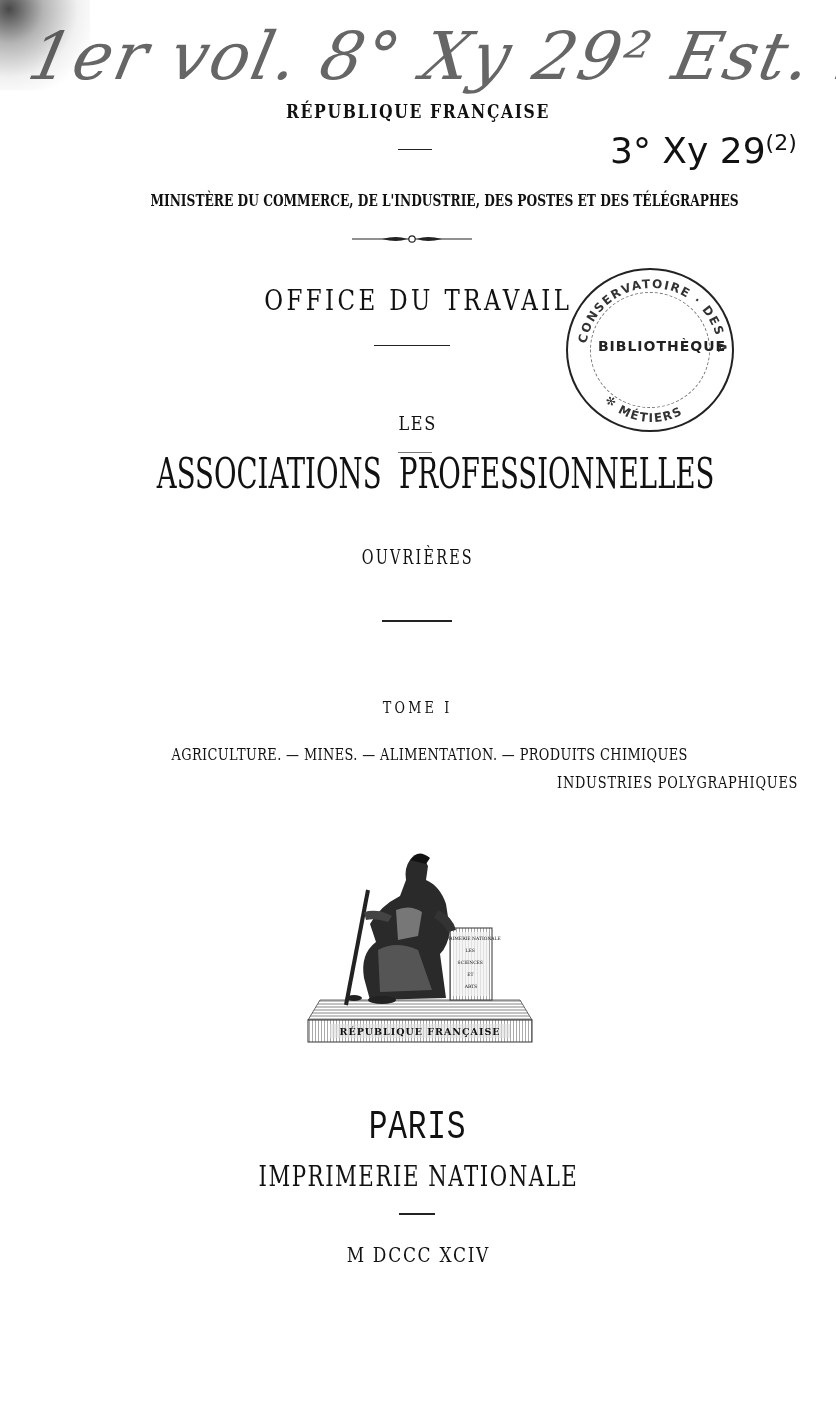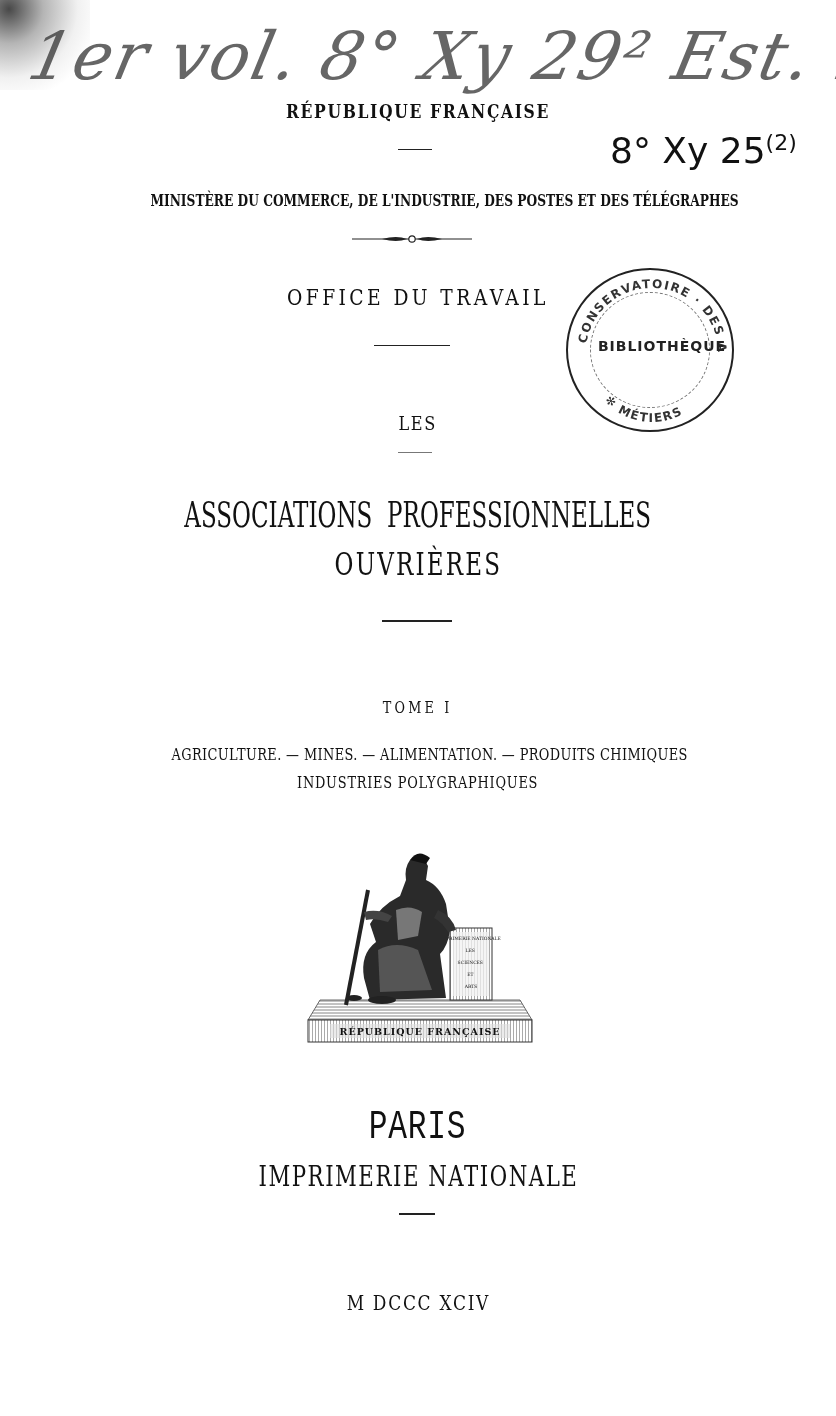--- a/index.html
+++ b/index.html
@@ -22,30 +22,30 @@
     .hand {
       font-family: "DejaVu Serif", serif; font-style: italic; color: #333;
       white-space: nowrap;
     }
     .hand1 { left: 30px; top: 18px; font-size: 66px; letter-spacing: 2px; transform: skewX(-12deg); opacity: 0.75; }
     .hand2 { left: 610px; top: 130px; font-size: 36px; font-family: "DejaVu Sans", sans-serif; font-style: normal; color: #111; }
     .hand2 sup { font-size: 22px; }
 
     .t-republique { top: 100px; font-size: 19px; font-weight: bold; letter-spacing: 2px; }
     .t-ministere { top: 190px; font-size: 17px; font-weight: bold; letter-spacing: 0px; margin-left: 27px; }
-    .t-office { top: 285px; font-size: 22px; letter-spacing: 4px; }
+    .t-office { top: 285px; font-size: 27px; letter-spacing: 4px; }
     .t-les { top: 412px; font-size: 19px; letter-spacing: 2px; }
-    .t-assoc { top: 494px; font-size: 36px; letter-spacing: 0px; }
-    .t-ouvr { top: 545px; font-size: 32px; letter-spacing: 3px; }
+    .t-assoc { top: 448px; font-size: 43px; letter-spacing: 0px; }
+    .t-ouvr { top: 545px; font-size: 20px; letter-spacing: 3px; }
     .t-tome { top: 698px; font-size: 16px; letter-spacing: 4px; }
     .t-sub1 { top: 744px; font-size: 17px; letter-spacing: 0.5px; margin-left: 12px; }
-    .t-sub2 { top: 772px; font-size: 17px; letter-spacing: 1px; }
+    .t-sub2 { top: 772px; font-size: 17px; letter-spacing: 1px; text-align: right; }
     .t-paris { top: 1105px; font-size: 40px; letter-spacing: 1px; font-family: Liberation Mono, monospace; }
     .t-imprimerie { top: 1160px; font-size: 28px; letter-spacing: 2px; }
-    .t-year { top: 1291px; font-size: 20px; letter-spacing: 2px; }
+    .t-year { top: 1243px; font-size: 20px; letter-spacing: 2px; }
 
     
     .ornament { left: 352px; top: 232px; width: 120px; height: 14px; }
 
     
     .stamp {
       left: 566px; top: 268px; width: 168px; height: 164px; border-radius: 50%;
       border: 2px solid #222; box-sizing: border-box;
     }
     .stamp-inner {
@@ -60,21 +60,21 @@
 
     
     .emblem { left: 300px; top: 850px; width: 240px; height: 195px; }
   </style>
 </head>
 <body>
 
 <div class="abs smudge"></div>
 
 <div class="abs hand hand1">1er vol. 8° Xy 29² Est. 10</div>
-<div class="abs hand hand2"><span>8° Xy 25</span><sup>(2)</sup></div>
+<div class="abs hand hand2"><span>3° Xy 29</span><sup>(2)</sup></div>
 
 <div class="abs center t-republique">
   <span class="cond" style="transform: scaleX(0.82);">RÉPUBLIQUE FRANÇAISE</span>
 </div>
 <div class="rule" style="left:398px; top:149px; width:34px;"></div>
 
 <div class="abs center t-ministere">
   <span class="cond" style="transform: scaleX(0.72);">MINISTÈRE DU COMMERCE, DE L'INDUSTRIE, DES POSTES ET DES TÉLÉGRAPHES</span>
 </div>
 

